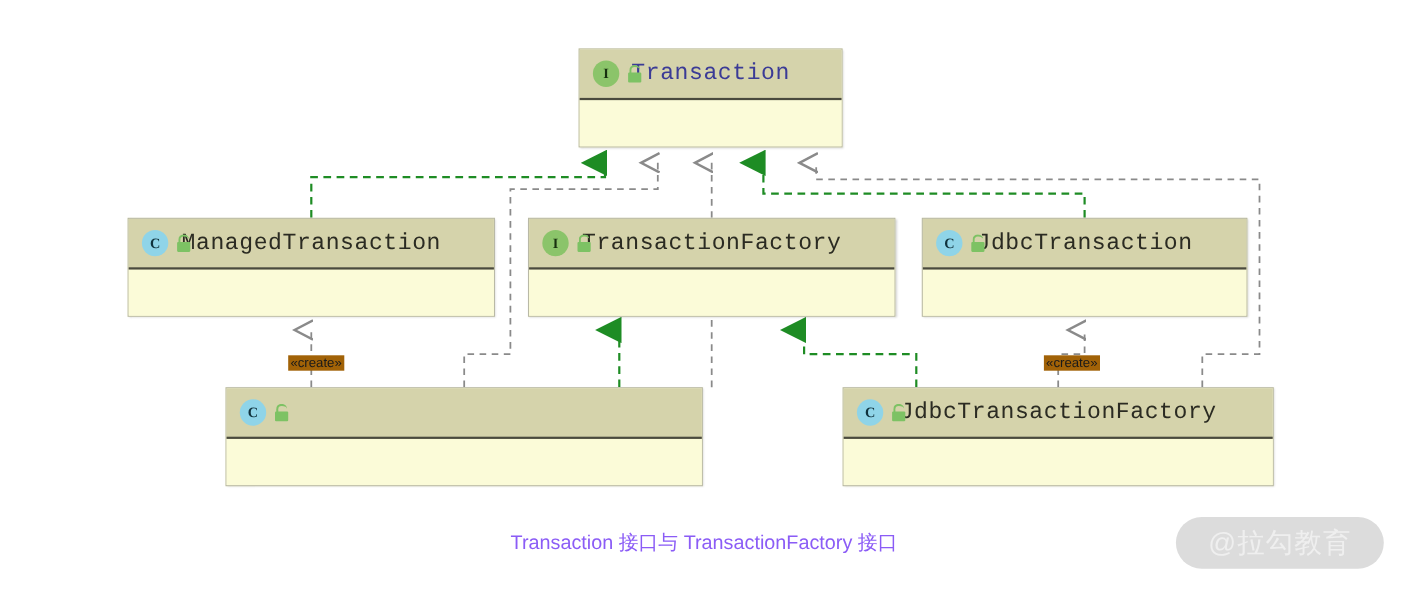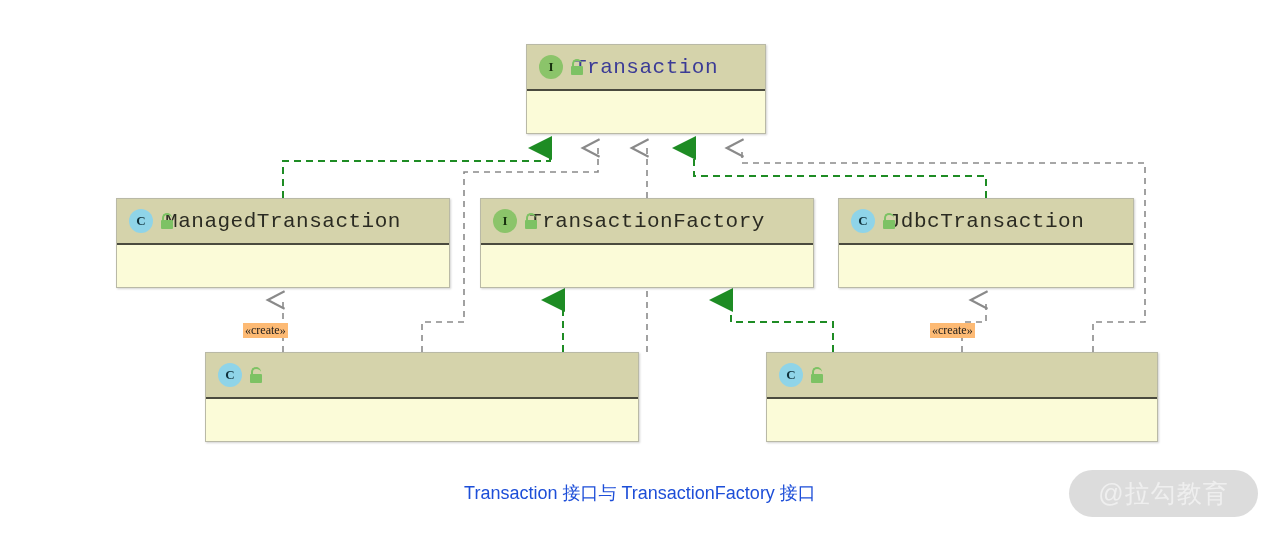--- a/index.html
+++ b/index.html
@@ -99,37 +99,38 @@
     position: absolute;
     left: 1px; top: 7px;
     width: 12px; height: 9px;
     background: #7dc264;
     border-radius: 1px;
   }
 
   
   .edge-label {
     position: absolute;
-    font-family: Liberation Serif, serif;
+    font-family: Liberation Sans, sans-serif;
     font-size: 12px;
     color: #1a1a1a;
-    background: #fdba74;
+    background: #a16207;
     padding: 0 2px;
     white-space: nowrap;
+    margin-left: 19px;
   }
 
   
   .caption {
     position: absolute;
     left: 0; right: 0;
     top: 481px;
     text-align: center;
     font-family: "Liberation Sans", sans-serif;
     font-size: 18px;
-    color: #1d4ed8;
+    color: #8b5cf6;
   }
 
   
   .watermark {
     position: absolute;
     left: 1069px;
     top: 470px;
     width: 189px;
     height: 47px;
     border-radius: 24px;
@@ -236,20 +237,21 @@
     <div class="uml-body"></div>
   </div>
 
   <div class="uml-box" style="left:766px; top:352px; width:392px; height:90px;">
     <div class="uml-header">
       <span class="badge cls">C</span>
       <span class="lock">
         <span class="shackle"></span>
           <span class="body"></span>
       </span>
+      <span class="uml-title">JdbcTransactionFactory</span>
     </div>
     <div class="uml-body"></div>
   </div>
 
   <span class="edge-label" style="left:243px; top:323px;">«create»</span>
   <span class="edge-label" style="left:930px; top:323px;">«create»</span>
 
   <div class="caption">Transaction 接口与 TransactionFactory 接口</div>
 
   <div class="watermark">@拉勾教育</div>

